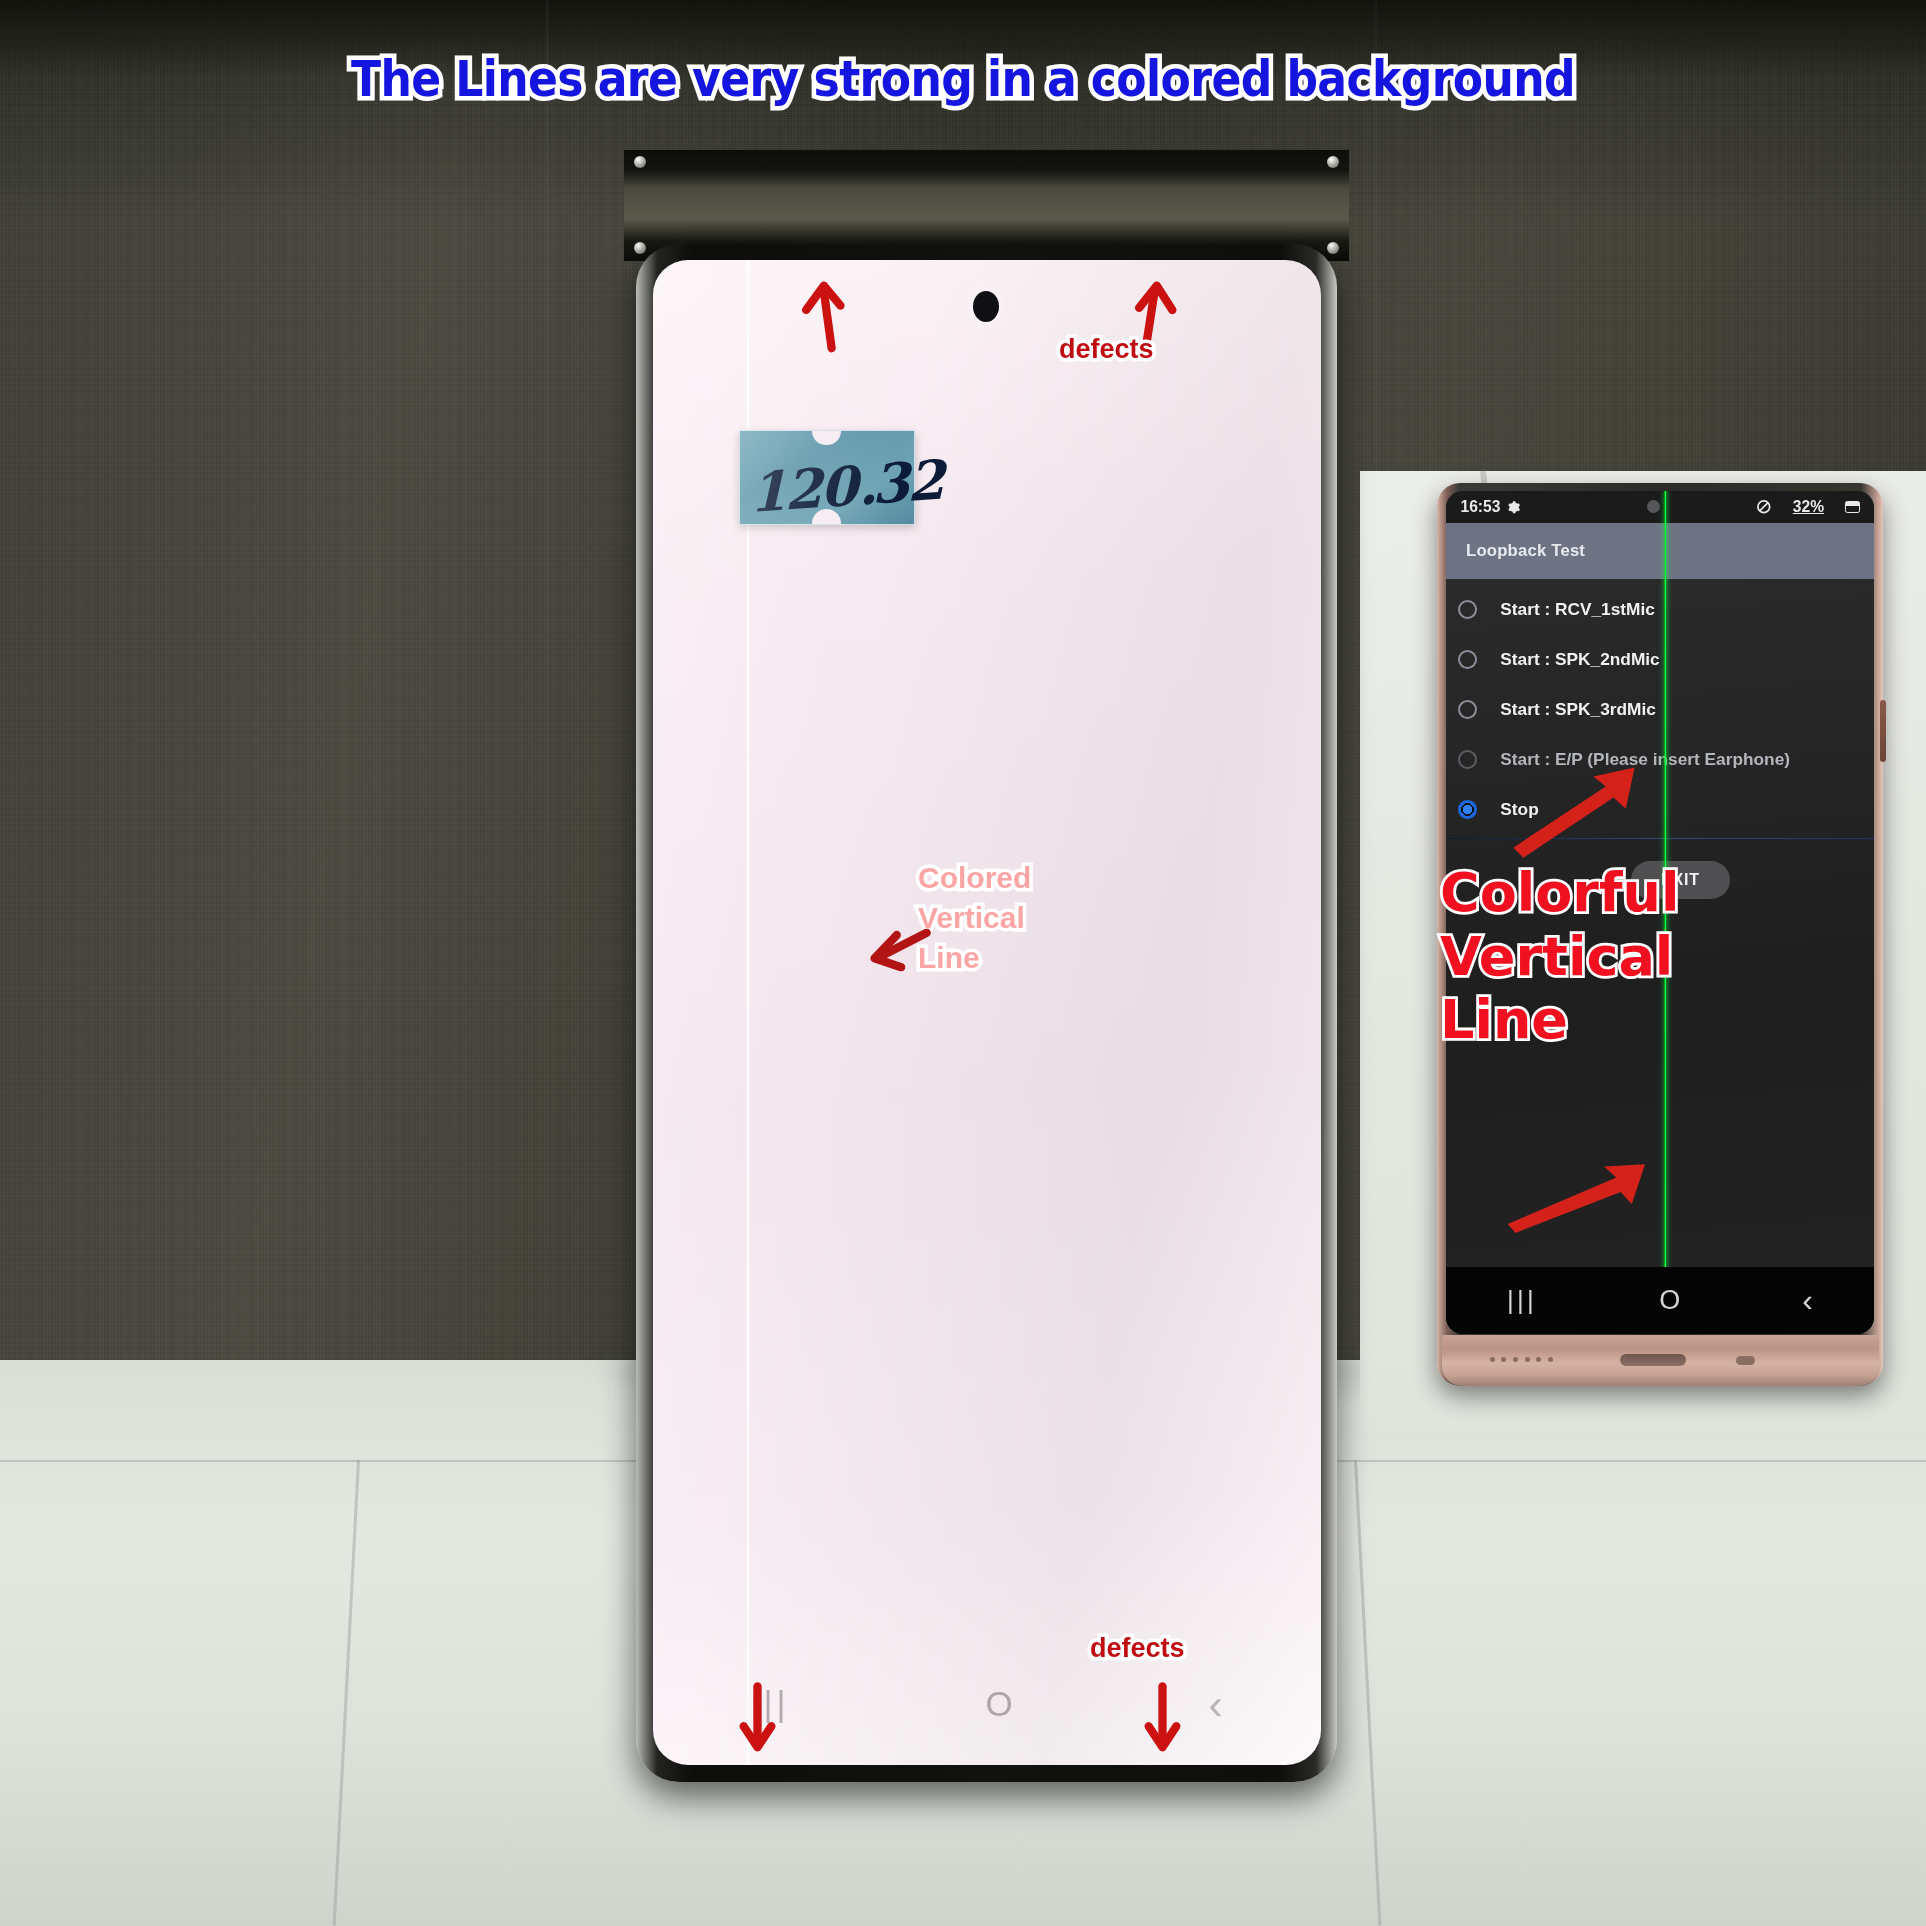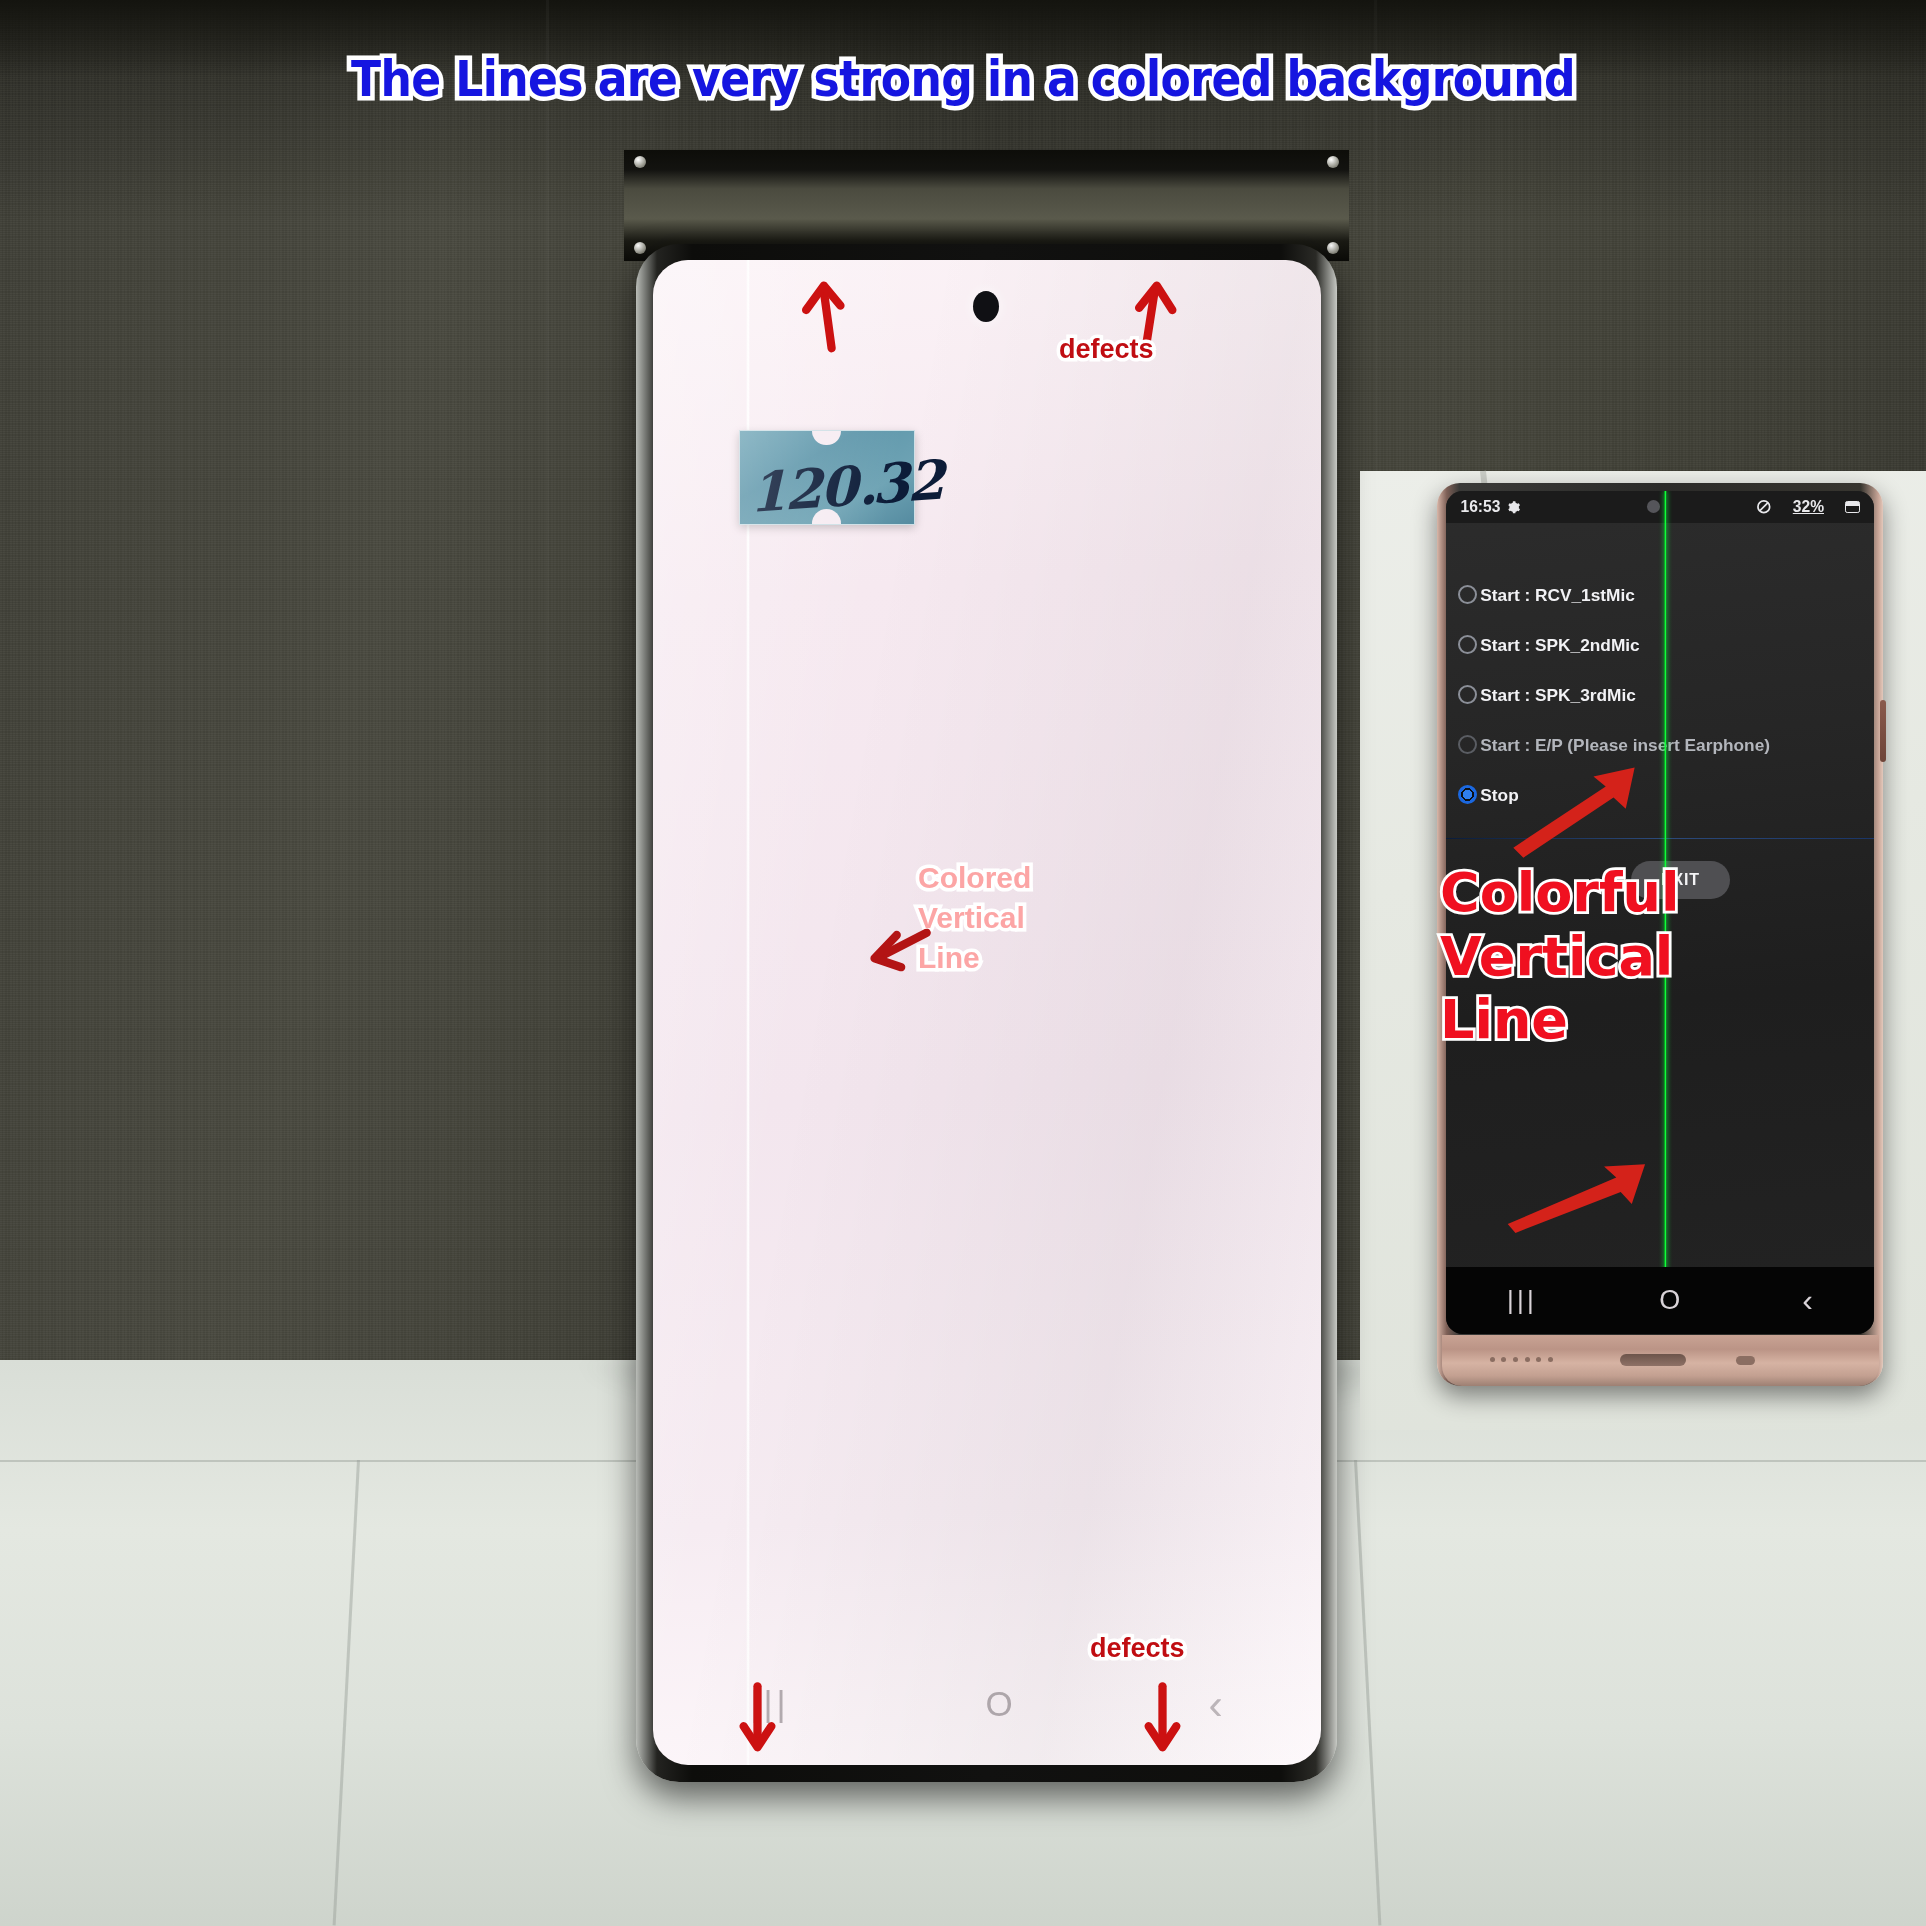--- a/index.html
+++ b/index.html
@@ -146,21 +146,21 @@
   .camdot { position:absolute; left:201px; top:9px; width:13.4px; height:13.4px; border-radius:50%; background:#55555a; }
   .batt { width: 14.5px; height: 12.3px; border:1.7px solid #e9e9ec; border-radius:2.2px; position:relative;
           background: linear-gradient(180deg,#e9e9ec 0 38%, transparent 38%); }
 
   .appbar {
     position: absolute; left: 0; top: 32px; width: 428px; height: 56px;
     background: #6e7384; display:flex; align-items:center; padding-left: 20px;
     color:#e9eaf0; font-size: 16.7px; font-weight: 700; letter-spacing:0.2px;
   }
   .radio-list { position:absolute; left:0; top:94px; width:428px; }
-  .radio-row { display:flex; align-items:flex-start; gap: 3px; height: 50px; padding-left: 12.3px; }
+  .radio-row { display:flex; align-items:center; gap: 23px; height: 50px; padding-left: 12.3px; }
   .radio {
     width: 19px; height: 19px; border-radius: 50%;
     border: 2.2px solid #8b8f98; flex: 0 0 auto; background: transparent;
   }
   .radio.checked { border-color:#1b68e0; background: radial-gradient(circle, #2f7ff0 0 45%, #0d1014 45% 60%, #1b68e0 60%); }
   .radio.dim { border-color:#5a5d63; }
   .radio-label { color:#f2f2f5; font-size: 17.3px; font-weight: 700; white-space: nowrap; }
   .radio-label.dim { color:#b3b6bc; font-weight: 600; }
 
   .divider-blue {
@@ -287,20 +287,23 @@
           <svg width="15.6" height="15.6" viewBox="0 0 24 24">
             <circle cx="12" cy="12" r="9" fill="none" stroke="#e9e9ec" stroke-width="2.6"></circle>
             <line x1="6" y1="18" x2="18" y2="6" stroke="#e9e9ec" stroke-width="2.6"></line>
           </svg>
           <span>32%</span>
           <span class="batt"></span>
         </span>
       </div>
       <div class="camdot"></div>
 
+      <div class="appbar">
+        <span>Loopback Test</span>
+      </div>
 
       <div class="radio-list" id="radio-list">
           <div class="radio-row">
             <div class="radio"></div>
             <span class="radio-label">Start : RCV_1stMic</span>
           </div>
           <div class="radio-row">
             <div class="radio"></div>
             <span class="radio-label">Start : SPK_2ndMic</span>
           </div>

